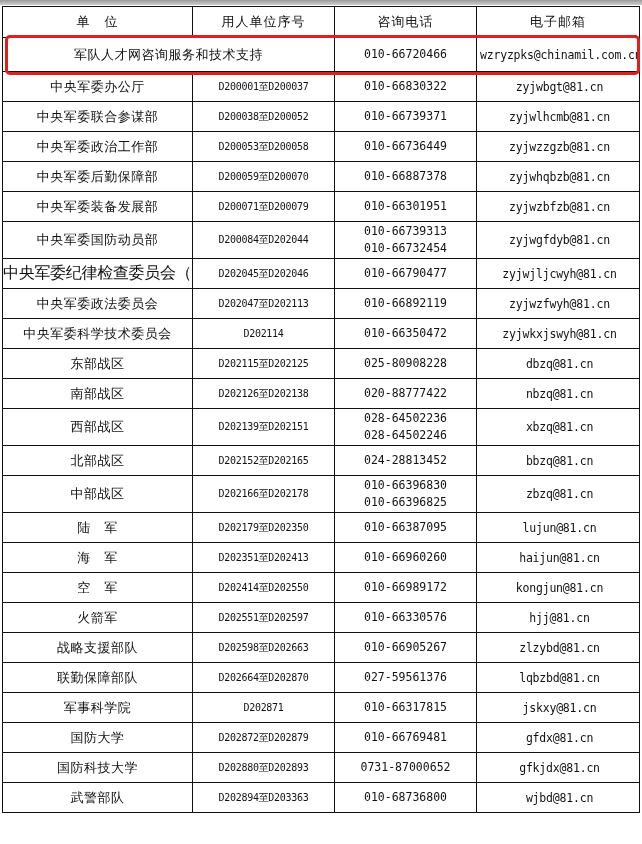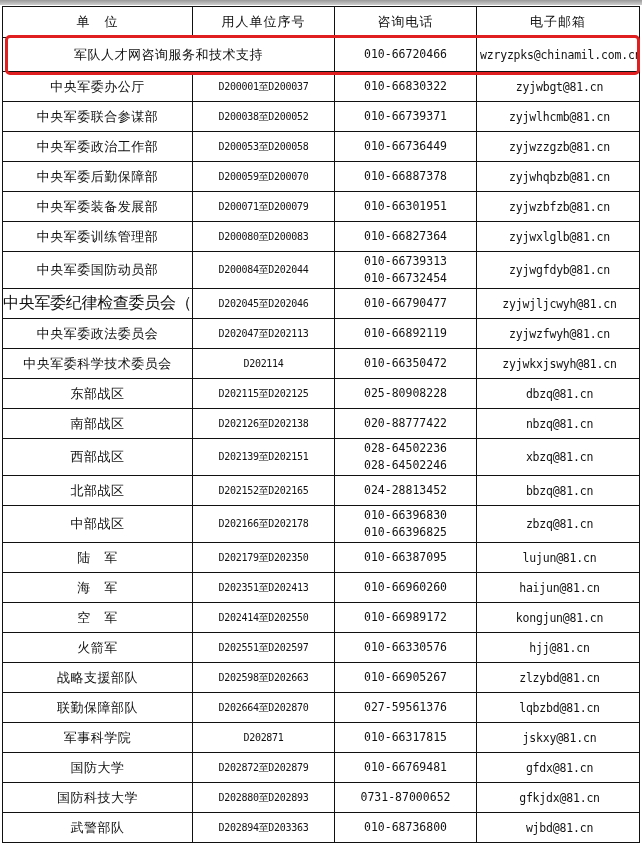--- a/index.html
+++ b/index.html
@@ -81,28 +81,20 @@
         <td class="c-mail">zyjwhqbzb@81.cn</td>
       </tr>
       <tr style="height: 30px;">
         <td class="c-unit">中央军委装备发展部</td>
         <td class="c-code">D200071至D200079</td>
         <td class="c-phone">
           <div>010-66301951</div>
         </td>
         <td class="c-mail">zyjwzbfzb@81.cn</td>
       </tr>
-      <tr style="height: 30px;">
-        <td class="c-unit">中央军委训练管理部</td>
-        <td class="c-code">D200080至D200083</td>
-        <td class="c-phone">
-          <div>010-66827364</div>
-        </td>
-        <td class="c-mail">zyjwxlglb@81.cn</td>
-      </tr>
       <tr style="height: 37px;">
         <td class="c-unit">中央军委国防动员部</td>
         <td class="c-code">D200084至D202044</td>
         <td class="c-phone">
           <div>010-66739313</div>
           <div>010-66732454</div>
         </td>
         <td class="c-mail">zyjwgfdyb@81.cn</td>
       </tr>
       <tr style="height: 30px;">

